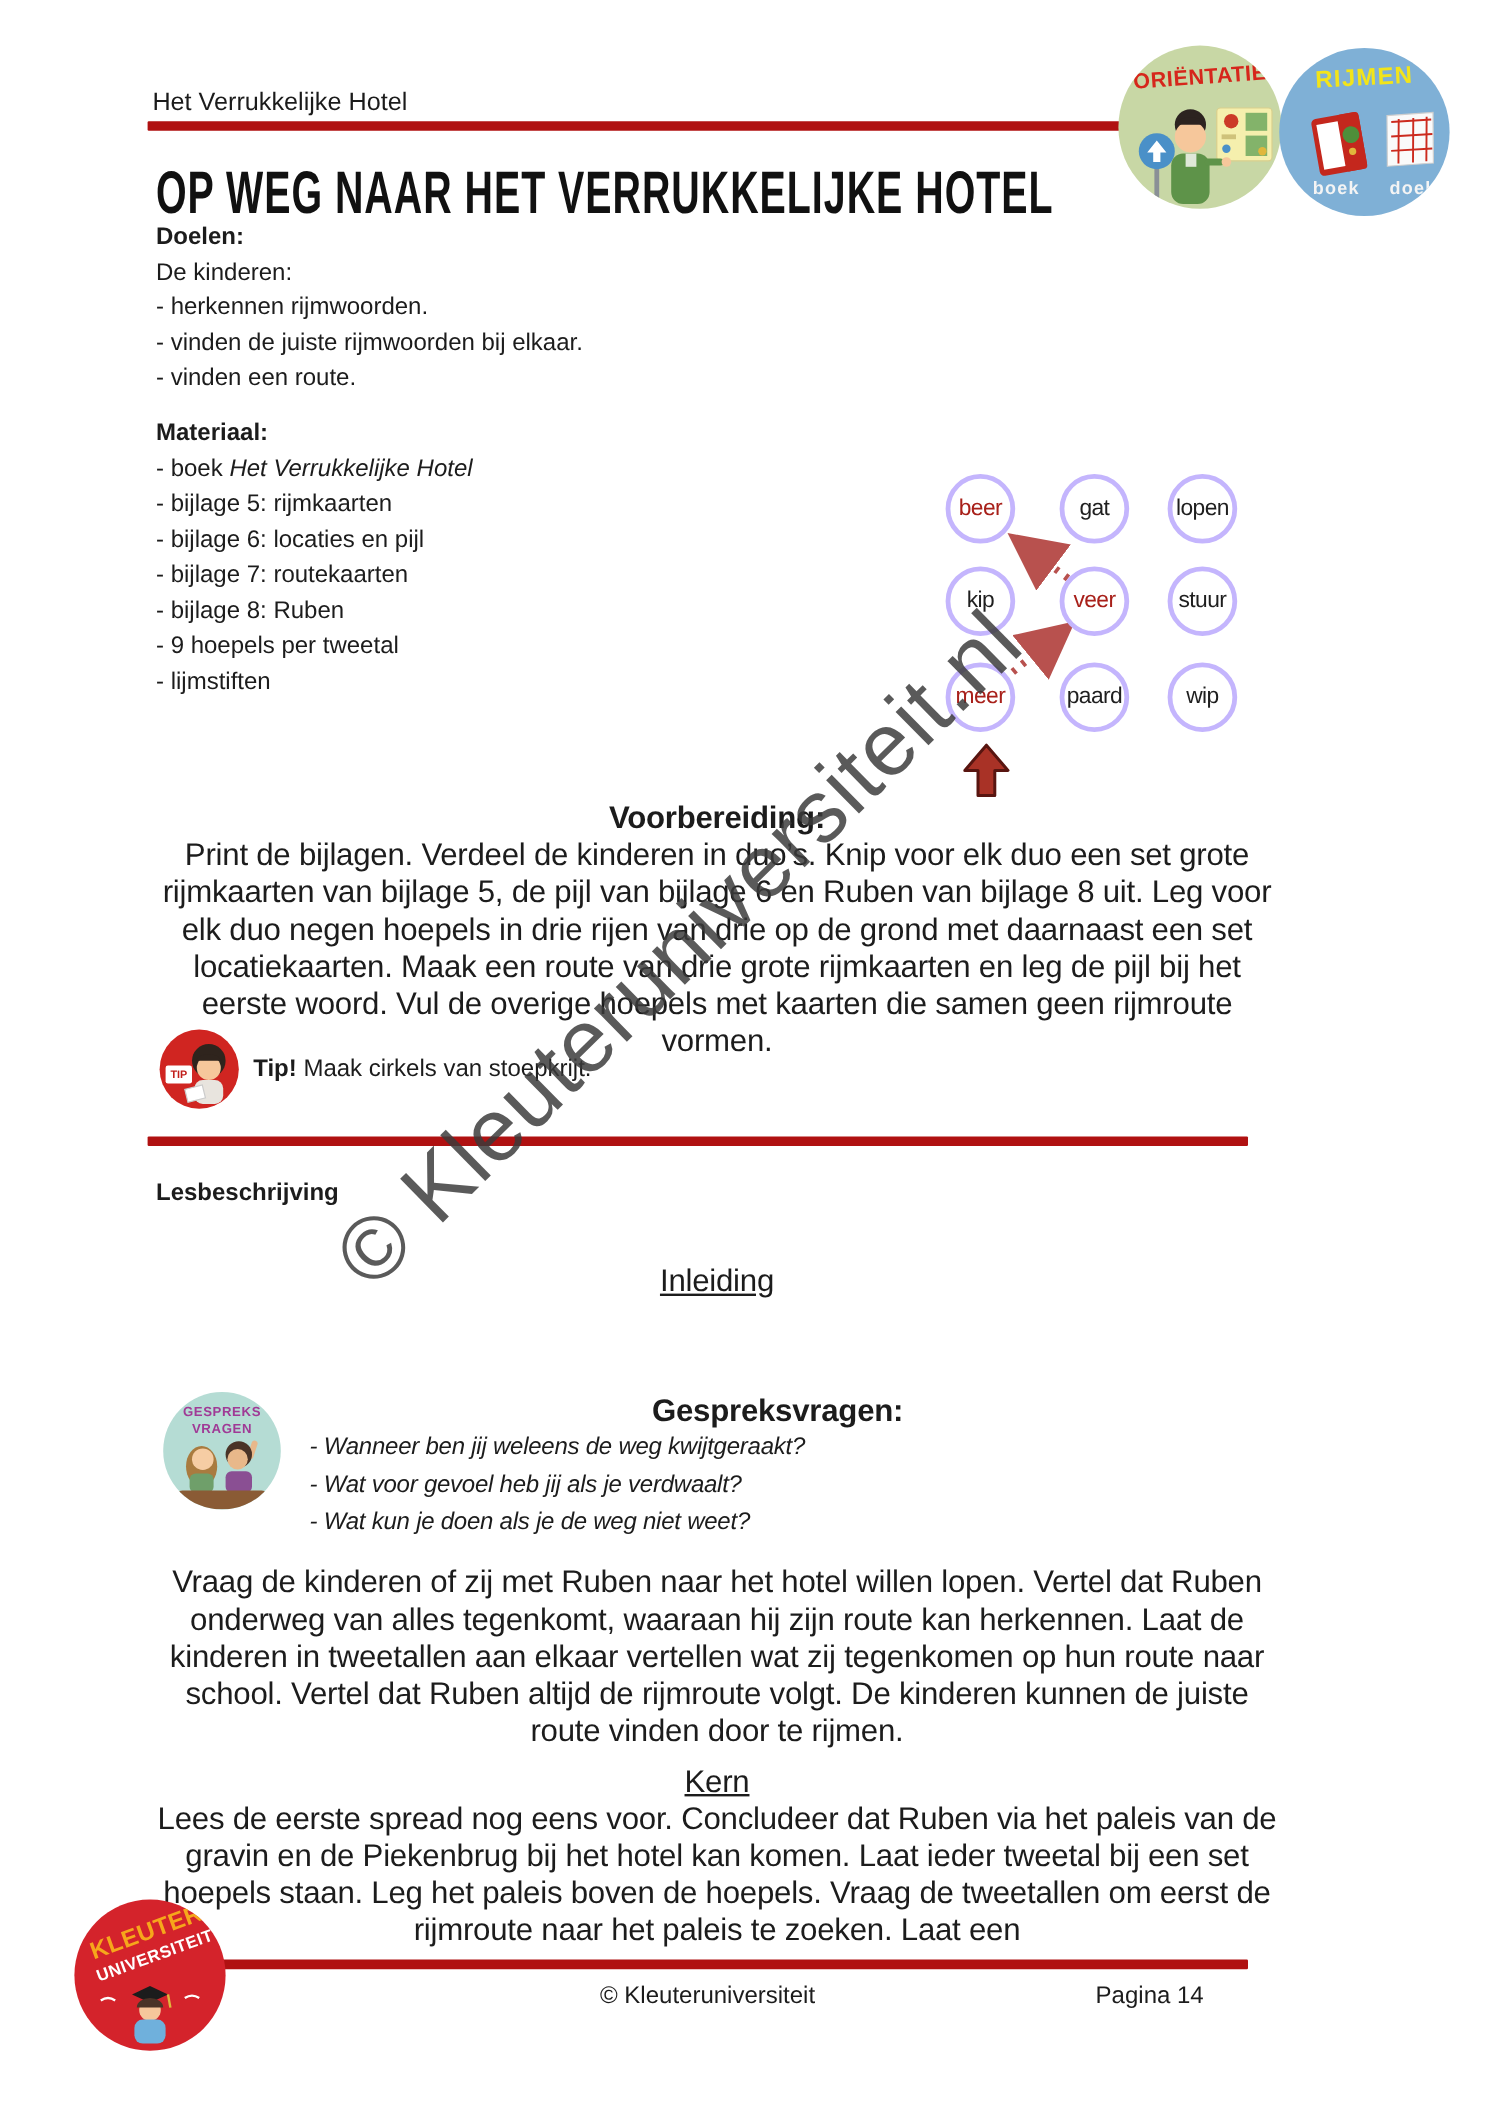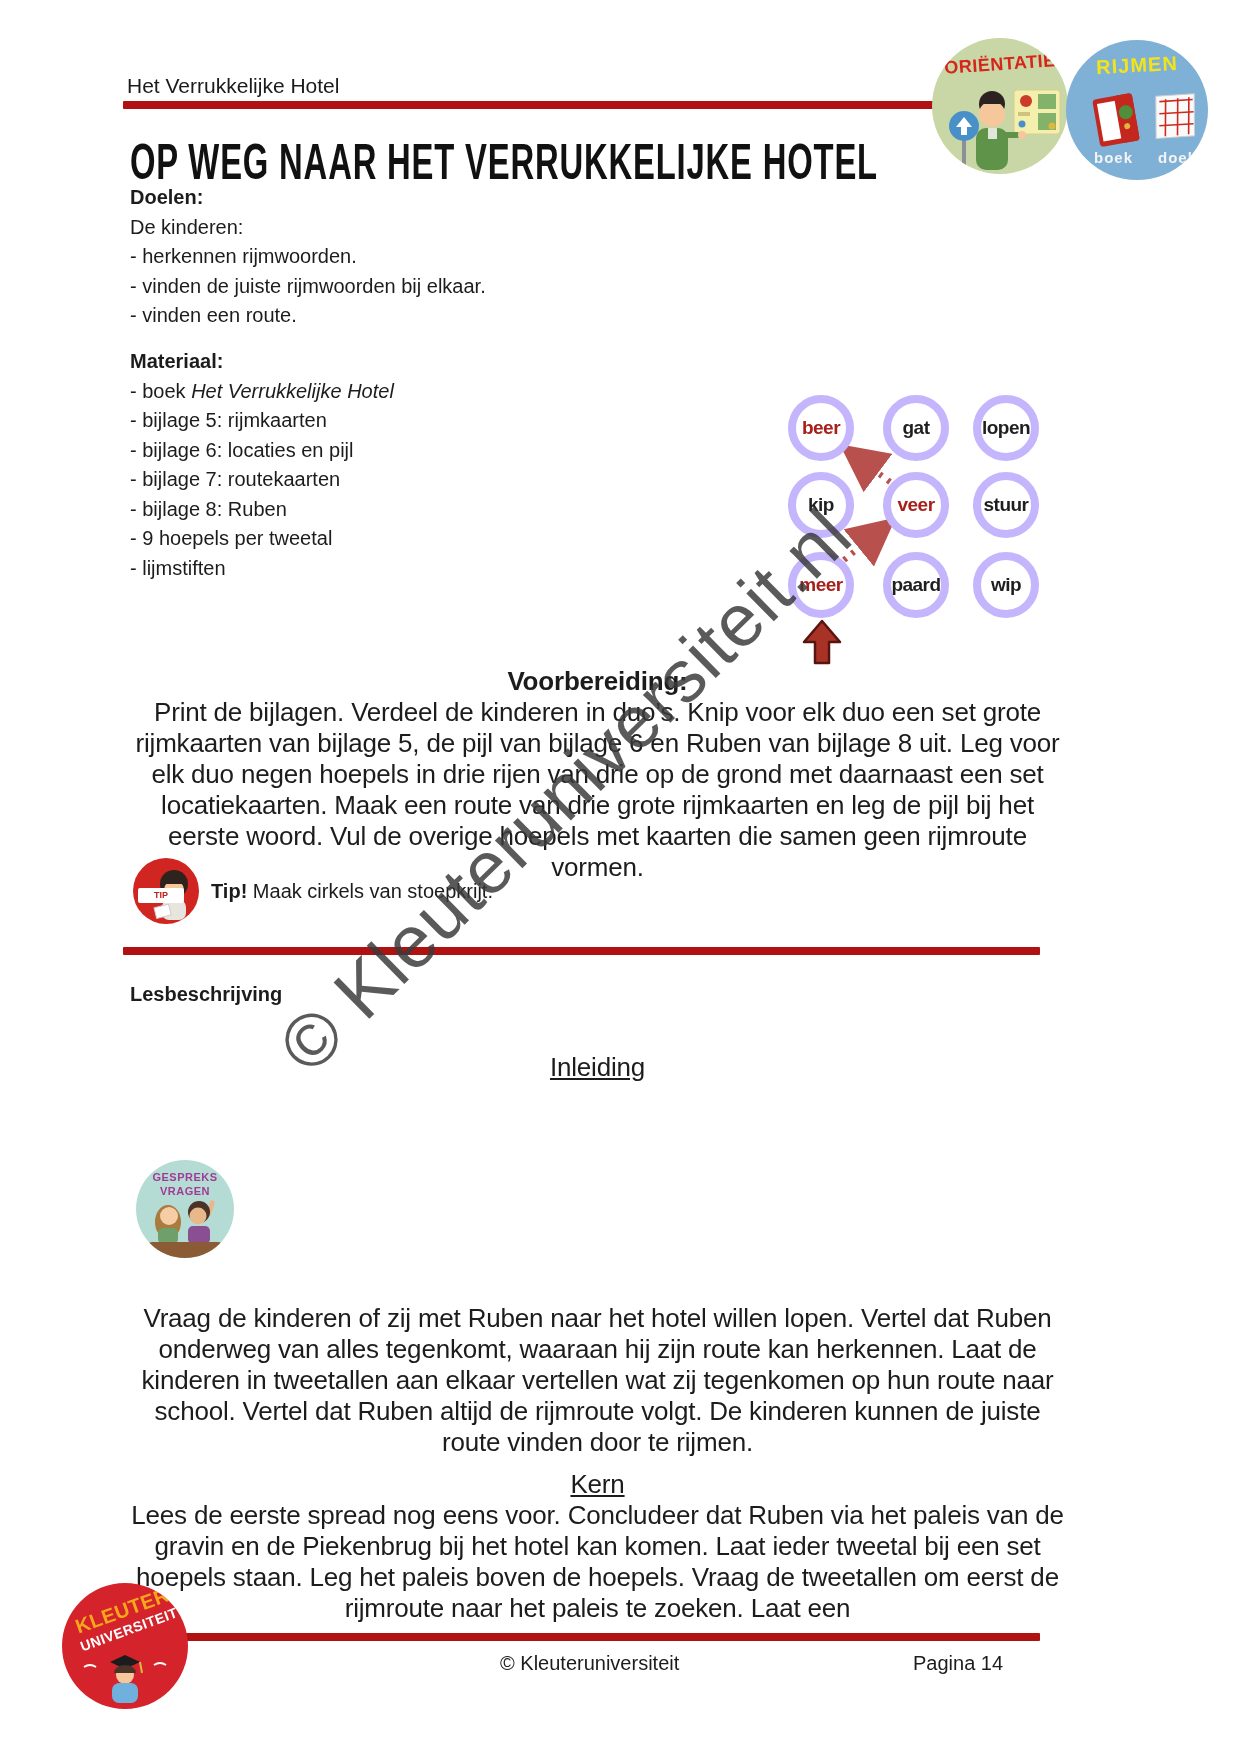--- a/index.html
+++ b/index.html
@@ -48,35 +48,35 @@
   .bold { font-weight:bold; }
   .italic { font-style:italic; }
   .para { font-size:26px; line-height:31px; letter-spacing:-0.2px;text-align:center; }
   .sect-voorbereiding { top:666px; width:935px; }
   .underline { text-decoration:underline;margin-top:14px; }
 
   
   .figure { position:absolute; left:778px; top:385px; width:268px; height:300px; }
   .cell {
     position:absolute; width:50px; height:50px; background:#fff;
-    border:8px solid #c4b5fd; border-radius:50%;
+    border:4px solid #c4b5fd; border-radius:50%;
     display:flex; align-items:center; justify-content:center;
-    font-size:19px; font-weight:bold; color:#1f1f1f; letter-spacing:-0.5px;
+    font-size:19px; font-weight:normal; color:#1f1f1f; letter-spacing:-0.5px;
   }
   .cell.rhyme { color:#a8201a; }
   .fig-arrows { position:absolute; left:0; top:0; width:268px; height:300px; }
 
   
   .tip-row { position:absolute; left:133px; top:858px; }
   .tip-icon {
     position:absolute; left:0; top:0; width:66px; height:66px; border-radius:50%;
     background:#d02521; overflow:hidden;
   }
   .tip-tag {
-    position:absolute; left:5px; top:30px; width:46px; height:15px; background:#fff;
+    position:absolute; left:5px; top:30px; width:22px; height:15px; background:#fff;
     font-size:9px; font-weight:bold; color:#c1201c; text-align:center; line-height:15px; border-radius:2px;
   }
   .tip-text { position:absolute; left:78px; top:22px; width:700px; font-size:20px; }
 
   
   .les-heading { position:absolute; left:130px; top:983px; font-size:20px; font-weight:bold; }
   .sect-inleiding { top:1038px; width:935px; }
   .gespreks-icon {
     position:absolute; left:136px; top:1160px; width:98px; height:98px; border-radius:50%;
     background:#b5dcd4; overflow:hidden;
@@ -241,20 +241,26 @@
       <circle cx="62" cy="56" r="8.5" fill="#e8b88a"></circle>
       <rect x="22" y="68" width="20" height="16" rx="5" fill="#6f9f6a"></rect>
       <rect x="52" y="66" width="22" height="18" rx="5" fill="#8a4f93"></rect>
       <rect x="10" y="82" width="78" height="16" rx="6" fill="#8a5b35"></rect>
     </svg>
     <div class="gespreks-icon-label">
       <div>GESPREKS</div>
       <div>VRAGEN</div>
     </div>
   </div>
+  <div class="gespreks-text">
+    <div class="para bold">Gespreksvragen:</div>
+    <div class="gespreks-q">- Wanneer ben jij weleens de weg kwijtgeraakt?</div>
+    <div class="gespreks-q">- Wat voor gevoel heb jij als je verdwaalt?</div>
+    <div class="gespreks-q">- Wat kun je doen als je de weg niet weet?</div>
+  </div>
 
   <section class="sect sect-para2">
     <div class="para">Vraag de kinderen of zij met Ruben naar het hotel willen lopen. Vertel dat Ruben onderweg van alles tegenkomt, waaraan hij zijn route kan herkennen. Laat de kinderen in tweetallen aan elkaar vertellen wat zij tegenkomen op hun route naar school. Vertel dat Ruben altijd de rijmroute volgt. De kinderen kunnen de juiste route vinden door te rijmen.</div>
   </section>
 
   <section class="sect sect-kern">
     <div class="para underline">Kern</div>
     <div class="para">Lees de eerste spread nog eens voor. Concludeer dat Ruben via het paleis van de gravin en de Piekenbrug bij het hotel kan komen. Laat ieder tweetal bij een set hoepels staan. Leg het paleis boven de hoepels. Vraag de tweetallen om eerst de rijmroute naar het paleis te zoeken. Laat een</div>
   </section>
 

